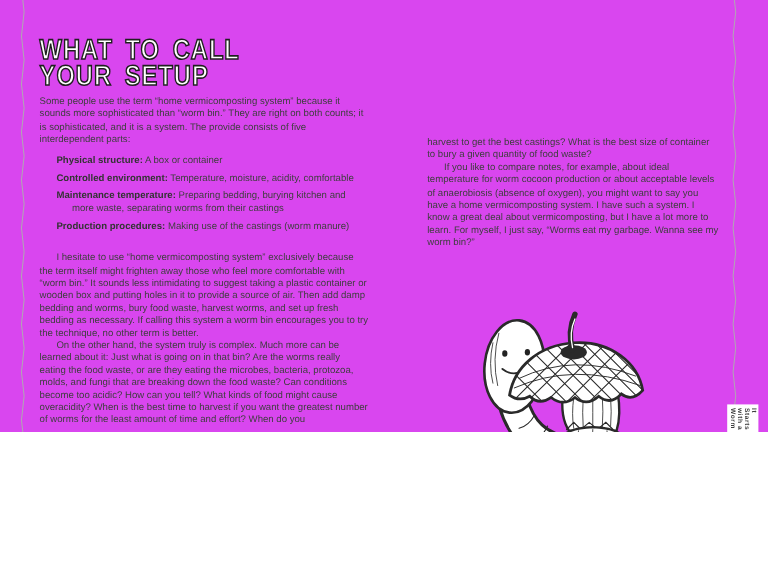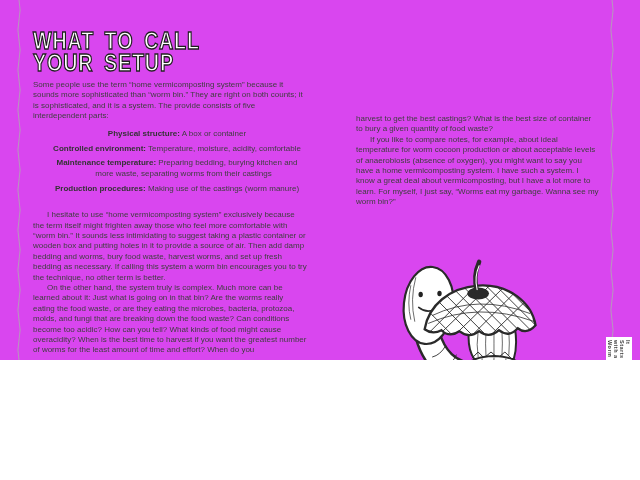--- a/index.html
+++ b/index.html
@@ -18,21 +18,21 @@
     margin:0 0 6px 0;
     font-size:23.5px;line-height:22px;font-weight:700;
     color:#ffffff;-webkit-text-stroke:1.35px #1f1f1f;
     letter-spacing:1px;word-spacing:5px;white-space:nowrap;
     transform:scaleX(.84);transform-origin:left top;
   }
   .body-text{font-size:8px;line-height:10.4px;}
   .body-text p{margin:0;}
   p.indent{text-indent:14px;}
   .intro{margin-bottom:7px !important;}
-  .parts{margin:0 0 16px 0;text-align:center;}
+  .parts{margin:0 0 16px 0;}
   .part{margin:4.5px 0 !important;padding-left:27px;text-indent:-13px;}
   .term{font-weight:700;color:#333;}
 
   .margin-label{
     position:absolute;left:606px;top:337px;z-index:2;
     writing-mode:vertical-rl;
     font-size:5.5px;font-weight:700;letter-spacing:.5px;color:#3e3e3e;
     background:#fff;padding:3px 1px;
   }
   .page-num{

